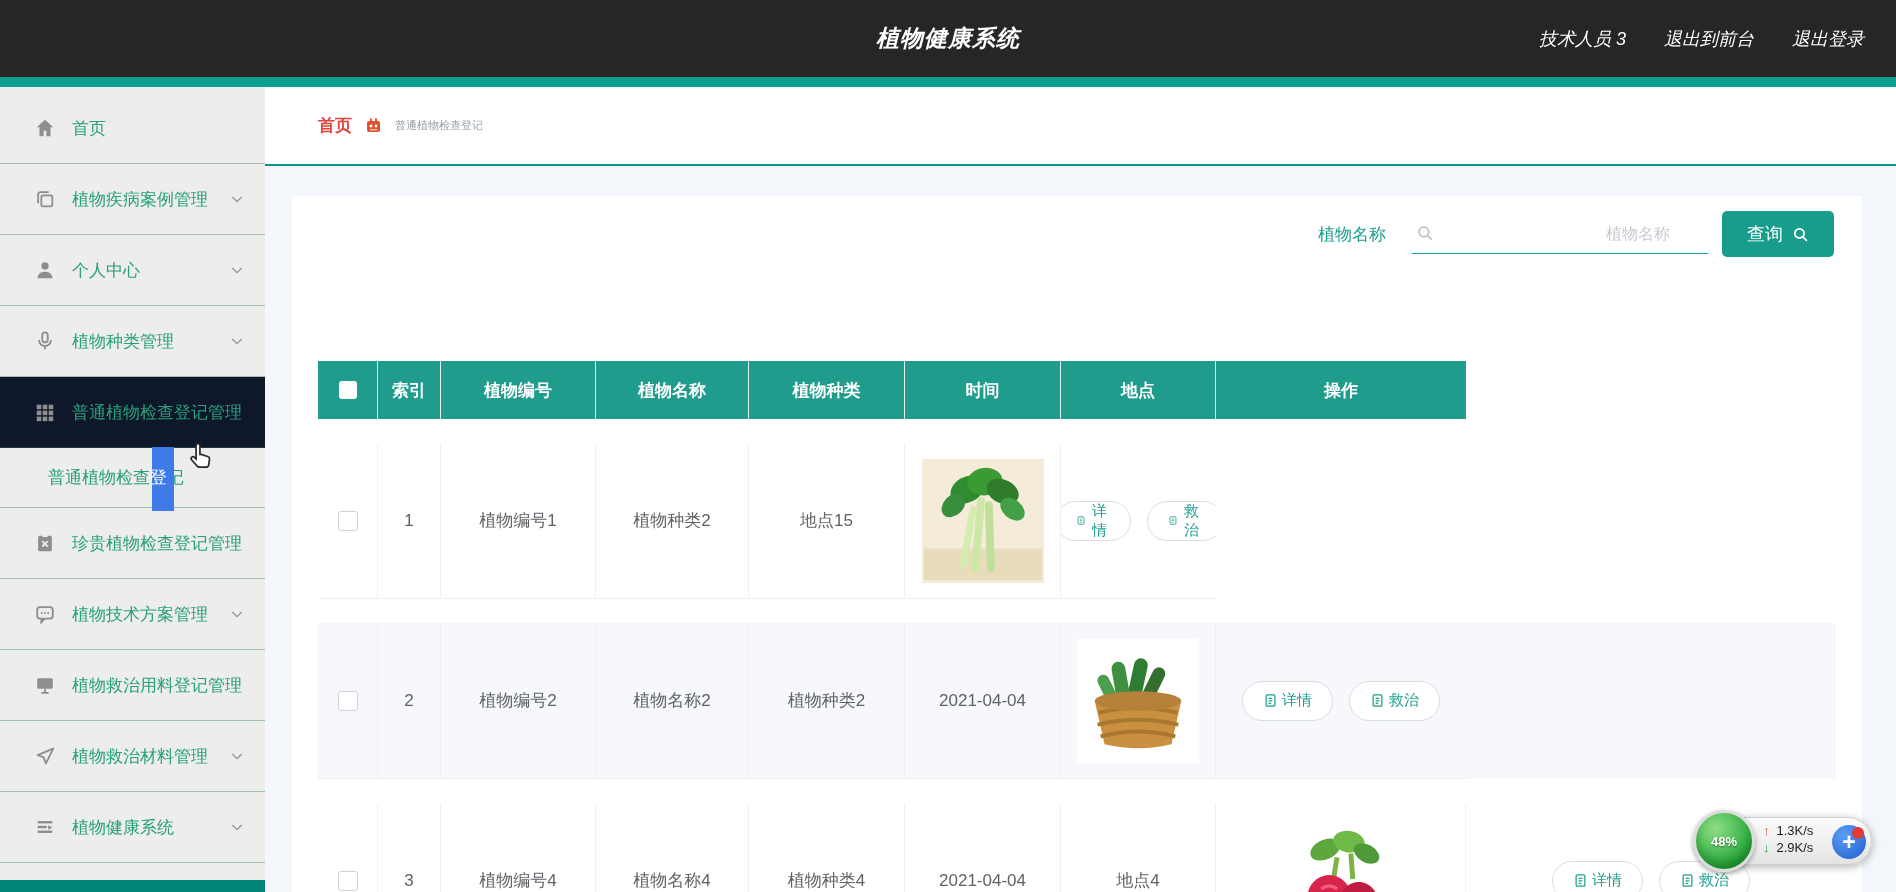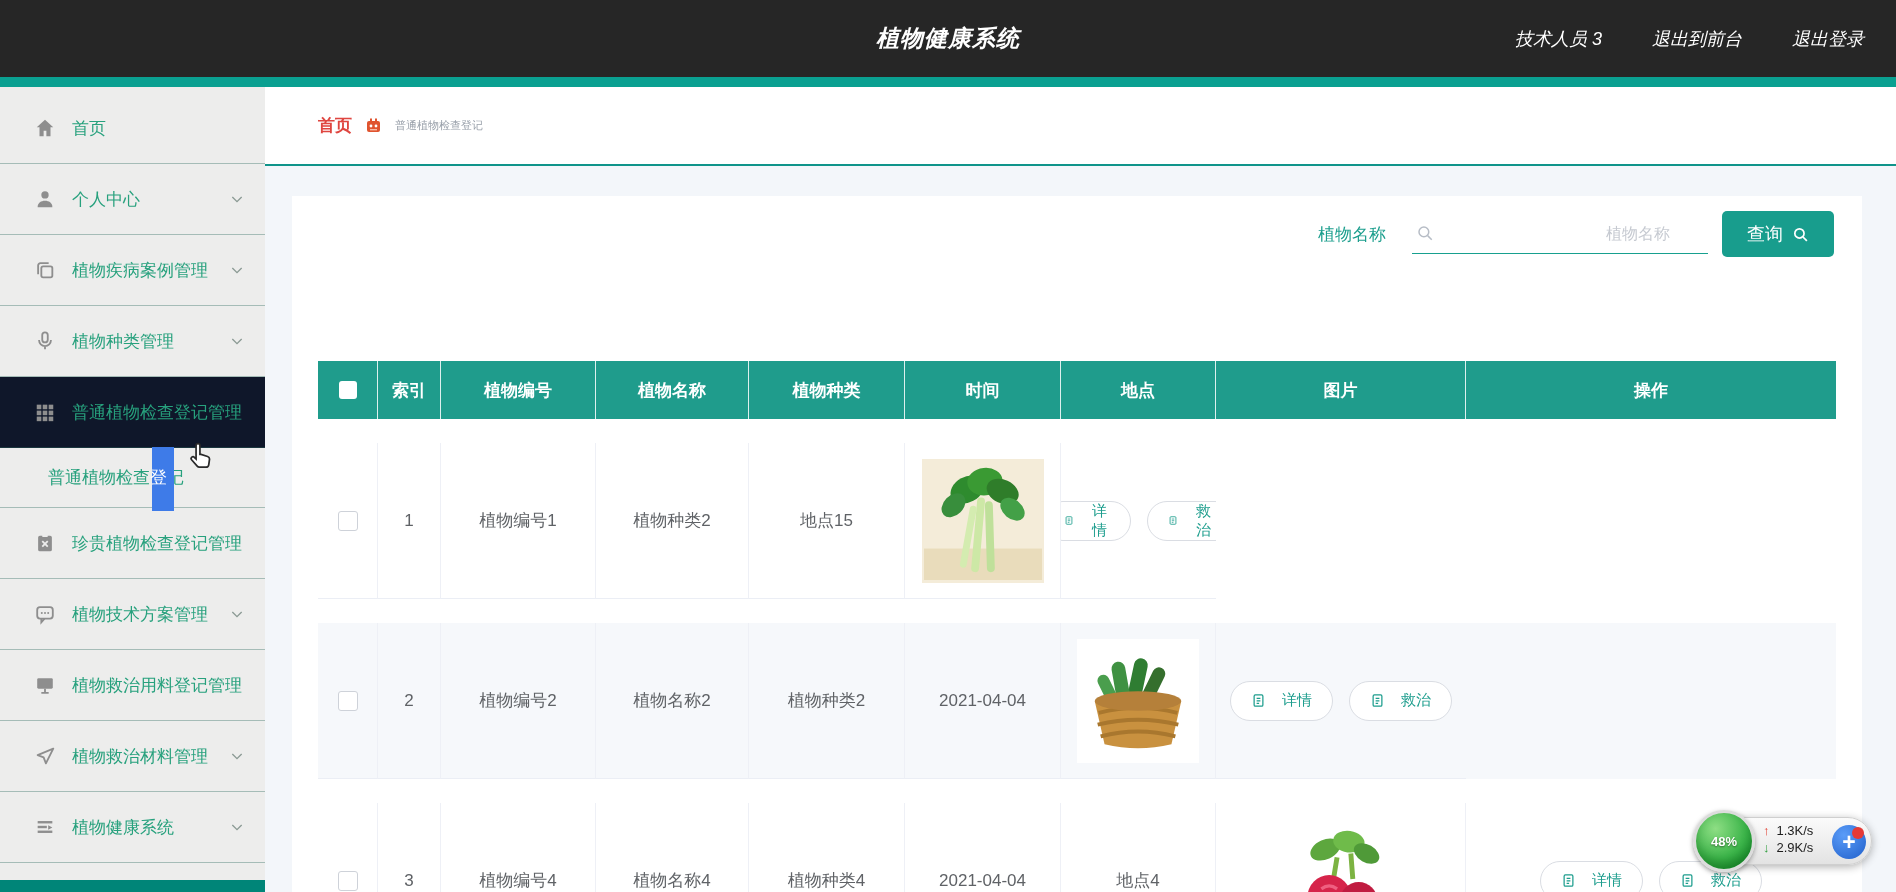--- a/index.html
+++ b/index.html
@@ -2,21 +2,21 @@
 <html><head>
 <meta charset="utf-8">
 <style>
   * { margin:0; padding:0; box-sizing:border-box; }
   html,body { width:1896px; height:892px; overflow:hidden; font-family:"Liberation Sans","DejaVu Sans",sans-serif; background:#fff; }
   .stage { position:relative; width:1896px; height:892px; overflow:hidden; }
 
   
   .top-header { position:absolute; left:0; top:0; width:100%; height:77px; background:#262626; display:flex; align-items:center;font-style:italic; }
   .app-title { position:absolute; left:0; right:0; text-align:center; color:#fff; font-size:23px; font-weight:bold; letter-spacing:1px; }
-  .header-links { position:absolute; right:32px; display:flex; gap:50px;margin-left:11px; }
+  .header-links { position:absolute; right:32px; display:flex; gap:38px;margin-left:11px; }
   .header-links span { color:#fff; font-size:18px; cursor:pointer; white-space:nowrap; }
   .teal-strip { position:absolute; left:0; top:77px; width:100%; height:10px; background:#0aa091; }
 
   
   .sidebar { position:absolute; left:0; top:87px; bottom:0; width:265px; background:#ededec; padding-top:6px; }
   .sidebar::after { content:""; position:absolute; left:0; bottom:0; width:100%; height:12px; background:#008578; }
   .side-item { position:relative; height:71px; display:flex; align-items:center; padding-left:34px; gap:16px;
                color:#27a17d; font-size:17px; border-bottom:1px solid rgba(47,109,96,.38); cursor:pointer; }
   .side-item .s-icon { width:22px; height:22px; color:#8e8e8e; flex:0 0 22px; display:flex; align-items:center; justify-content:center; }
   .side-item .chev { position:absolute; right:20px; color:#8b9a94; width:16px; height:16px; }
@@ -61,21 +61,21 @@
   .t-body-row.stripe { background:#f6f8fb; }
   .t-body-row.partial { height:30px; overflow:hidden; }
   .td { display:flex; align-items:center; justify-content:center; color:#5f6266; font-size:17px;
         border-bottom:1px solid #ebeef5; border-right:1px solid #eef0f6; overflow:hidden; }
   .td:last-child { border-right:none; }
   .row-check { width:20px; height:20px; background:#fff; border:1px solid #ced2d9; border-radius:3px; cursor:pointer; }
   .img-box { width:122px; height:124px; display:flex; align-items:center; justify-content:center; overflow:hidden; }
   .img-box.beige { background:#f4ecd9; }
   .img-box.white { background:#fff; }
   .act-btn { height:40px; padding:0 20px; border-radius:20px; border:1px solid #dadde3; background:#fff;
-             color:#1c9d8d; font-size:15px; display:flex; align-items:center; gap:16px; cursor:pointer; font-family:inherit; }
+             color:#1c9d8d; font-size:15px; display:flex; align-items:center; gap:4px; cursor:pointer; font-family:inherit; }
   .act-wrap { display:flex; gap:16px; }
   .doc-ic { width:15px; height:15px; }
 
   
   .net-pill { position:absolute; right:24px; bottom:27px; width:172px; height:48px; border-radius:24px;
               background:linear-gradient(#fbfbfb,#e3e3e3); border:1px solid #cfcfcf;
               box-shadow:0 2px 8px rgba(0,0,0,.3); z-index:20; }
   .net-circle { position:absolute; left:-8px; top:-8px; width:62px; height:62px; border-radius:50%;
                 background:radial-gradient(circle at 35% 28%, #8ede84, #3cb54a 55%, #1e9733 80%, #157a28);
                 border:3px solid #dcdcdc; box-shadow:0 2px 5px rgba(0,0,0,.35), inset 0 -7px 10px rgba(0,60,0,.25);
@@ -114,40 +114,40 @@
         <svg viewBox="0 0 24 24" width="22" height="22">
             <path d="M12 3l9 8.2h-3V21h-4.5v-6h-3v6H6v-9.8H3z" fill="currentColor"></path>
           </svg>
       </span>
       <span>首页</span>
     </div>
 
     <div class="side-item">
       <span class="s-icon">
         <svg viewBox="0 0 24 24" width="22" height="22">
+            <rect x="8" y="8" width="12" height="12" rx="2" fill="none" stroke="currentColor" stroke-width="2"></rect>
+            <path d="M16 4.5H7A2.5 2.5 0 0 0 4.5 7v9.5" fill="none" stroke="currentColor" stroke-width="2"></path>
+          </svg>
+      </span>
+      <span>植物疾病案例管理</span>
+      <span class="chev">
+        <svg viewBox="0 0 24 24" width="16" height="16">
+            <path d="M5 9l7 7 7-7" fill="none" stroke="currentColor" stroke-width="2"></path>
+          </svg>
+      </span>
+    </div>
+
+    <div class="side-item">
+      <span class="s-icon">
+        <svg viewBox="0 0 24 24" width="22" height="22">
             <circle cx="12" cy="7.5" r="4" fill="currentColor"></circle>
             <path d="M4 20.5c0-4.2 3.8-6.5 8-6.5s8 2.3 8 6.5V21H4z" fill="currentColor"></path>
           </svg>
       </span>
       <span>个人中心</span>
-      <span class="chev">
-        <svg viewBox="0 0 24 24" width="16" height="16">
-            <path d="M5 9l7 7 7-7" fill="none" stroke="currentColor" stroke-width="2"></path>
-          </svg>
-      </span>
-    </div>
-
-    <div class="side-item">
-      <span class="s-icon">
-        <svg viewBox="0 0 24 24" width="22" height="22">
-            <rect x="8" y="8" width="12" height="12" rx="2" fill="none" stroke="currentColor" stroke-width="2"></rect>
-            <path d="M16 4.5H7A2.5 2.5 0 0 0 4.5 7v9.5" fill="none" stroke="currentColor" stroke-width="2"></path>
-          </svg>
-      </span>
-      <span>植物疾病案例管理</span>
       <span class="chev">
         <svg viewBox="0 0 24 24" width="16" height="16">
             <path d="M5 9l7 7 7-7" fill="none" stroke="currentColor" stroke-width="2"></path>
           </svg>
       </span>
     </div>
 
     <div class="side-item">
       <span class="s-icon">
         <svg viewBox="0 0 24 24" width="22" height="22">
@@ -310,21 +310,20 @@
         <div class="t-row t-head">
           <div class="th">
               <span class="hdr-check"></span>
             </div>
           <div class="th">索引</div>
           <div class="th">植物编号</div>
           <div class="th">植物名称</div>
           <div class="th">植物种类</div>
           <div class="th">时间</div>
           <div class="th">地点</div>
-          <div class="th">图片</div>
           <div class="th">操作</div>
         </div>
 
         <div class="t-row t-body-row">
           <div class="td">
               <span class="row-check"></span>
             </div>
           <div class="td">1</div>
           <div class="td">植物编号1</div>
           <div class="td">植物种类2</div>

